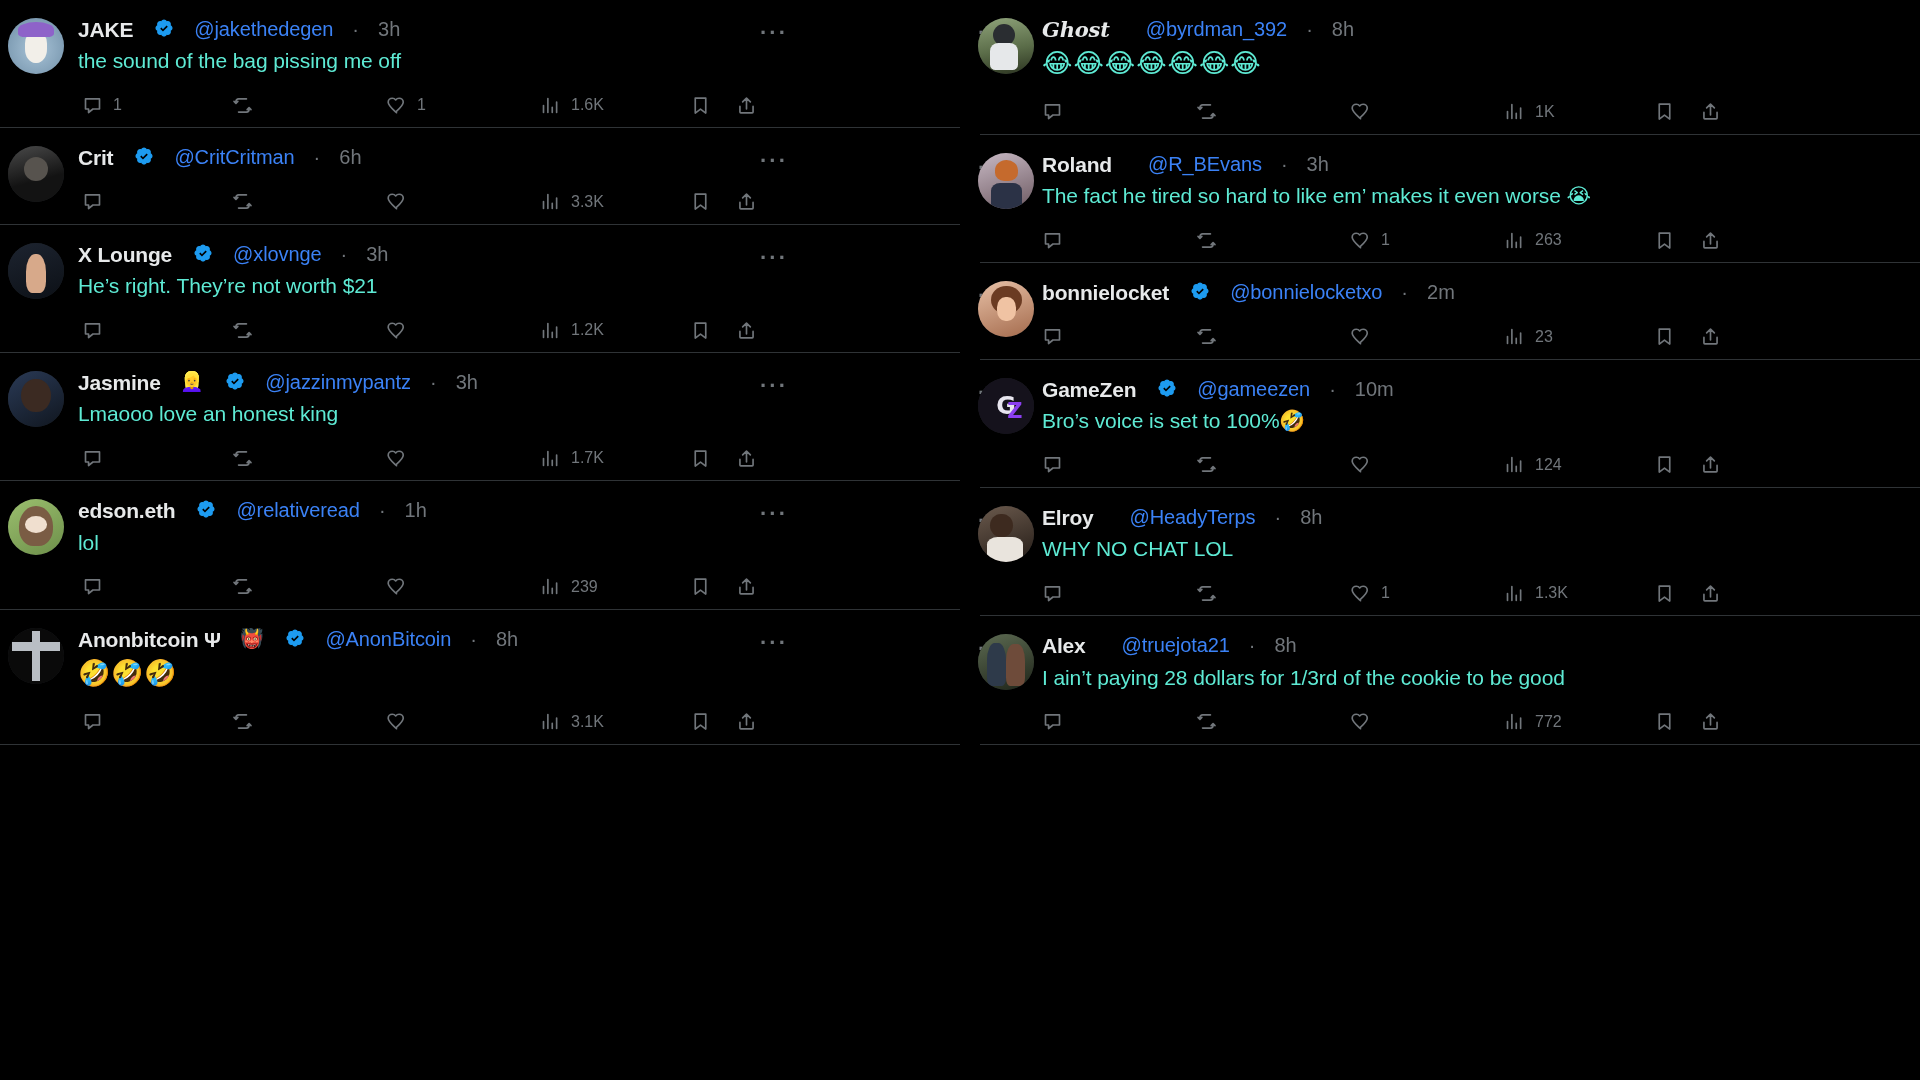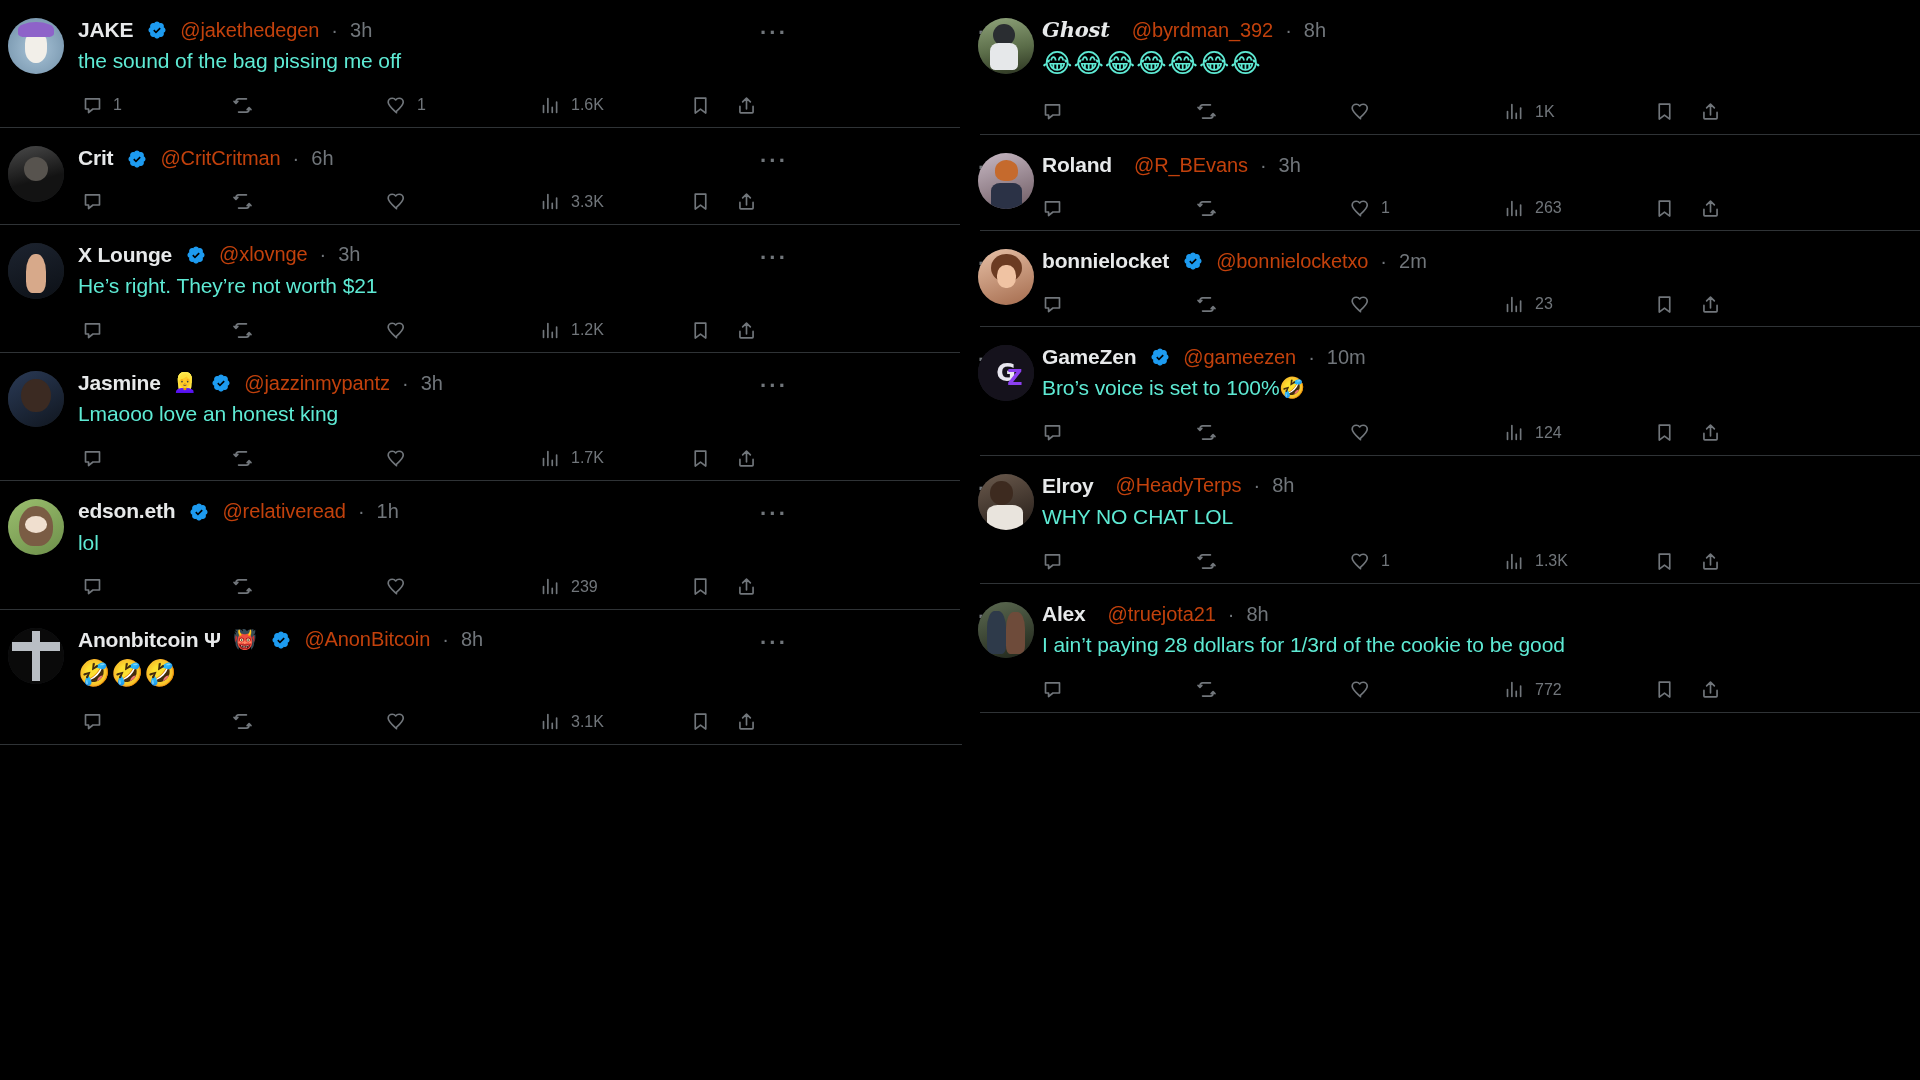--- a/index.html
+++ b/index.html
@@ -47,22 +47,22 @@
   .col-left .avatar { margin-left: -6px; }
 
   .body {
     flex: 1 1 auto;
     min-width: 0;
     padding-right: 16px;
   }
 
   .head-row {
     display: flex;
-    align-items: center;
-    gap: 8px;
+    align-items: flex-start;
+    gap: 15px;
     line-height: 1.15;
     white-space: nowrap;
   }
   .dname {
     font-weight: 700;
     font-size: 21px;
     color: #e7e9ea;
     letter-spacing: -0.2px;
   }
   .dname.script {
@@ -73,21 +73,21 @@
   .name-emoji { font-size: 19px; margin-left: 5px; }
   .verified {
     display: inline-flex;
     width: 20px; height: 20px;
     margin: 0 5px 0 6px;
     flex: 0 0 auto;
   }
   .verified svg { width: 20px; height: 20px; display:block; }
   .handle {
     font-size: 20px;
-    color: #c2410c;
+    color: #3b82f6;
     letter-spacing: -0.1px;
   }
   .sep { color: #71767b; font-size: 20px; padding: 0 4px; }
   .time { font-size: 20px; color: #71767b; }
 
   .text {
     margin-top: 5px;
     font-size: 21px;
     line-height: 1.3;
     color: #5eead4;
@@ -684,20 +684,21 @@
           </div>
         </div>
         <div class="body">
           <div class="head-row">
             <span class="dname">Roland</span>
             <span style="width:6px;display:inline-block"></span>
             <span class="handle">@R_BEvans</span>
             <span class="sep">·</span>
             <span class="time">3h</span>
           </div>
+          <div class="text">The fact he tired so hard to like em’ makes it even worse 😭</div>
           <div class="actions">
             <div class="act act-reply">
               <span>
                 <svg viewBox="0 0 24 24">
                   <path d="M4 4.5h16v11.5H12.5L7.5 20v-4H4z" stroke-linejoin="round" stroke-linecap="round"></path>
                 </svg>
               </span>
             </div>
             <div class="act act-retweet">
               <span>

